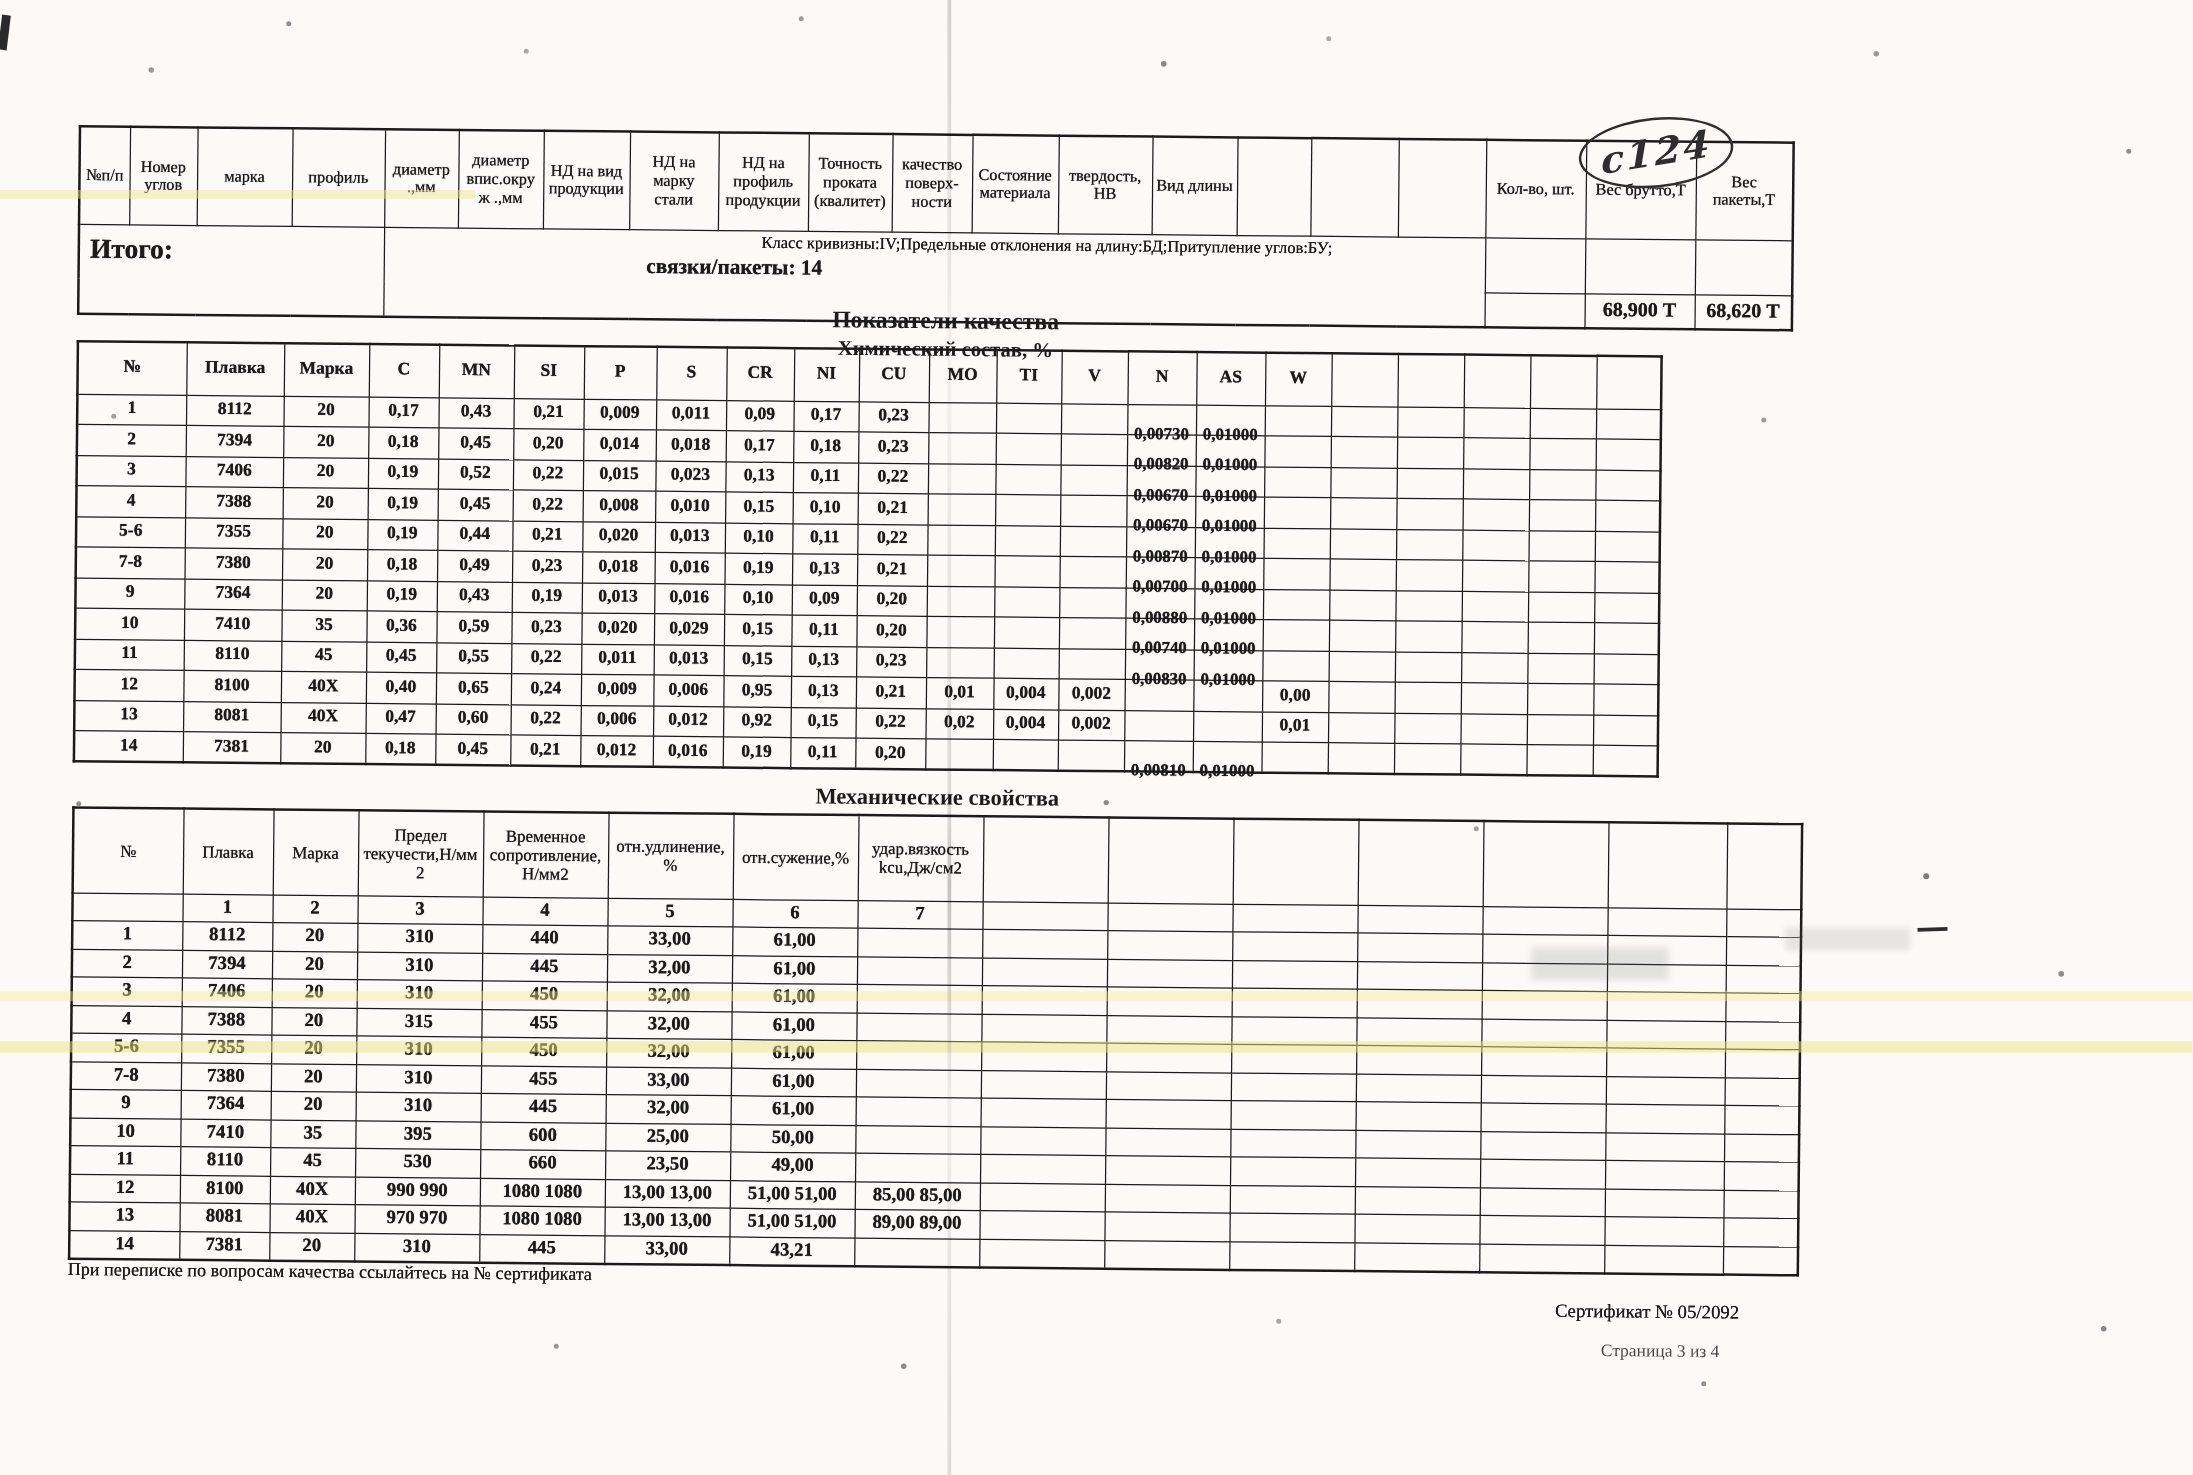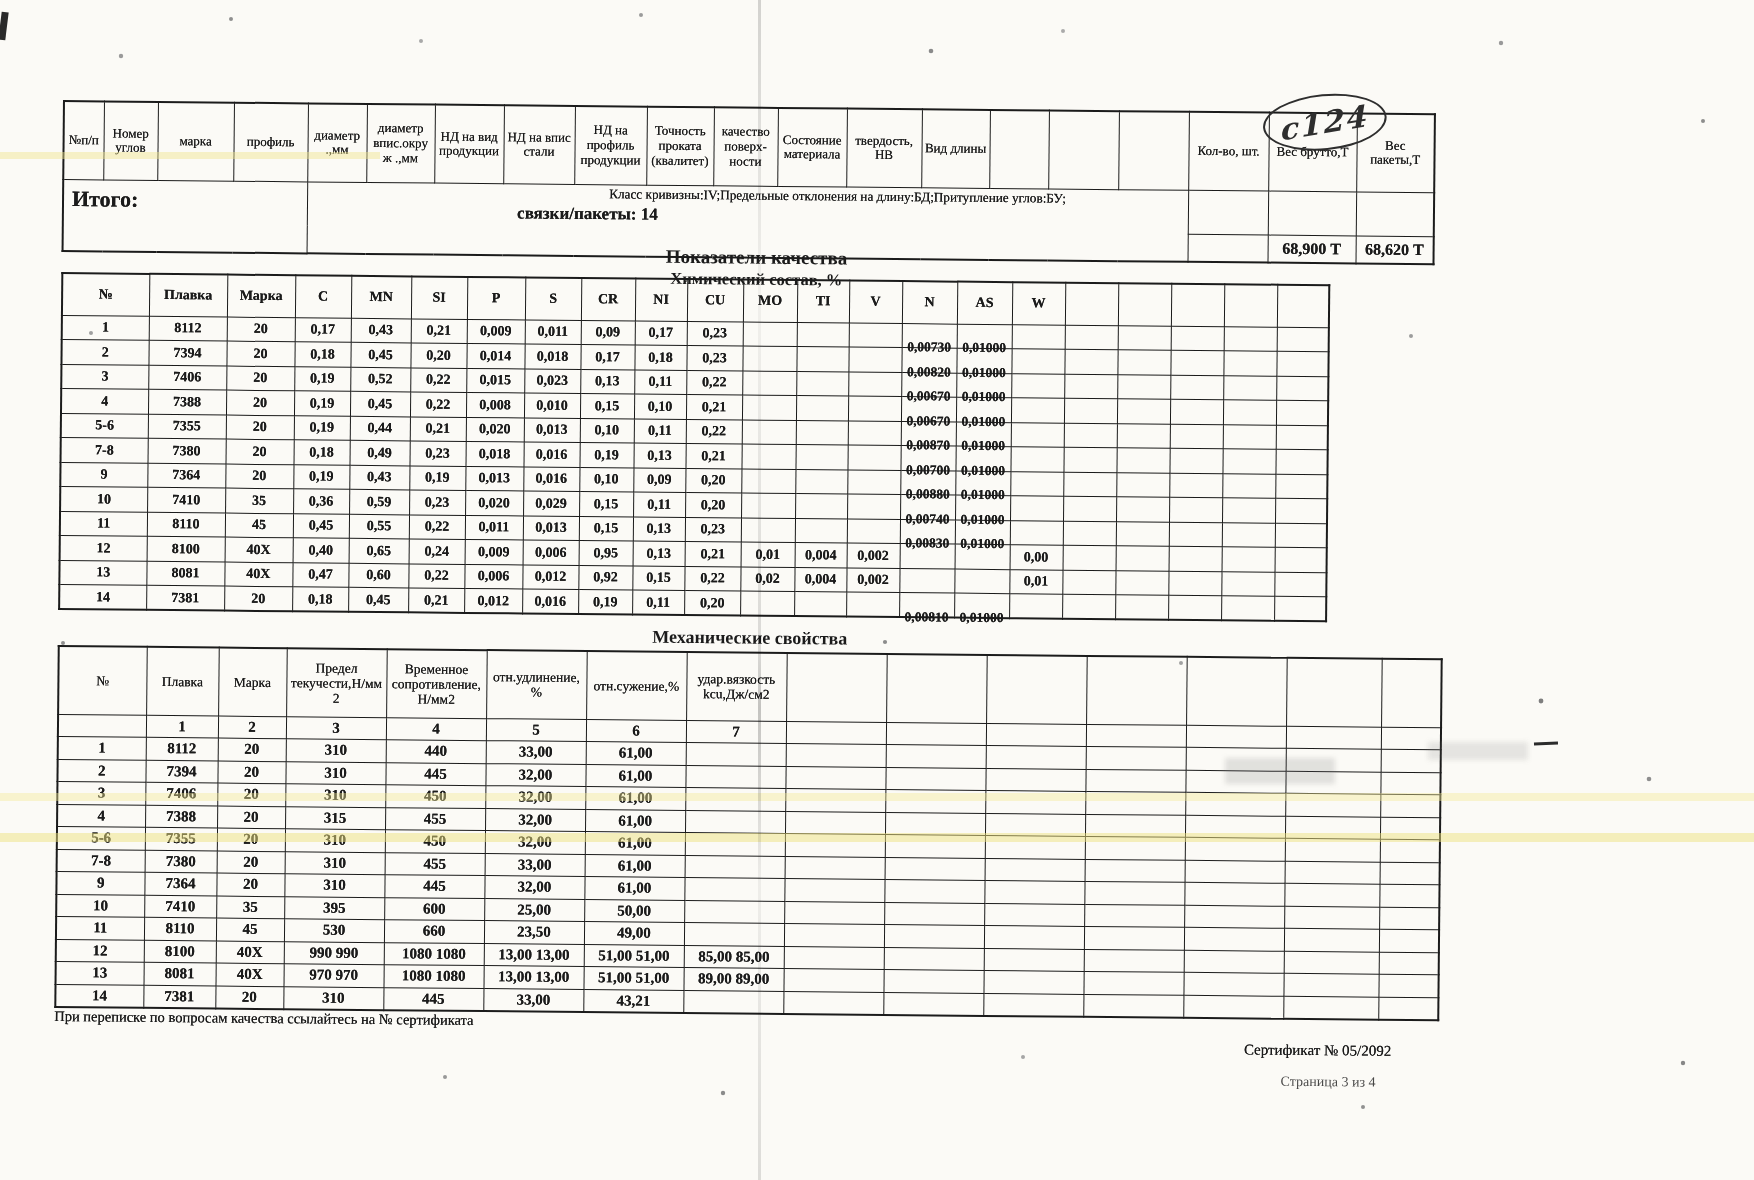--- a/index.html
+++ b/index.html
@@ -142,21 +142,21 @@
       </colgroup>
     <thead>
       <tr id="top-head-row">
           <th><span>№п/п</span></th>
           <th><span>Номер углов</span></th>
           <th><span>марка</span></th>
           <th><span>профиль</span></th>
           <th><span>диаметр .,мм</span></th>
           <th><span>диаметр впис.окруж .,мм</span></th>
           <th><span>НД на вид продукции</span></th>
-          <th><span>НД на впис стали</span></th>
+          <th><span>НД на марку стали</span></th>
           <th><span>НД на профиль продукции</span></th>
           <th><span>Точность проката (квалитет)</span></th>
           <th><span>качество поверх- ности</span></th>
           <th><span>Состояние материала</span></th>
           <th><span>твердость, НВ</span></th>
           <th><span>Вид длины</span></th>
           <th><span></span></th>
           <th><span></span></th>
           <th><span></span></th>
           <th><span>Кол-во, шт.</span></th>

